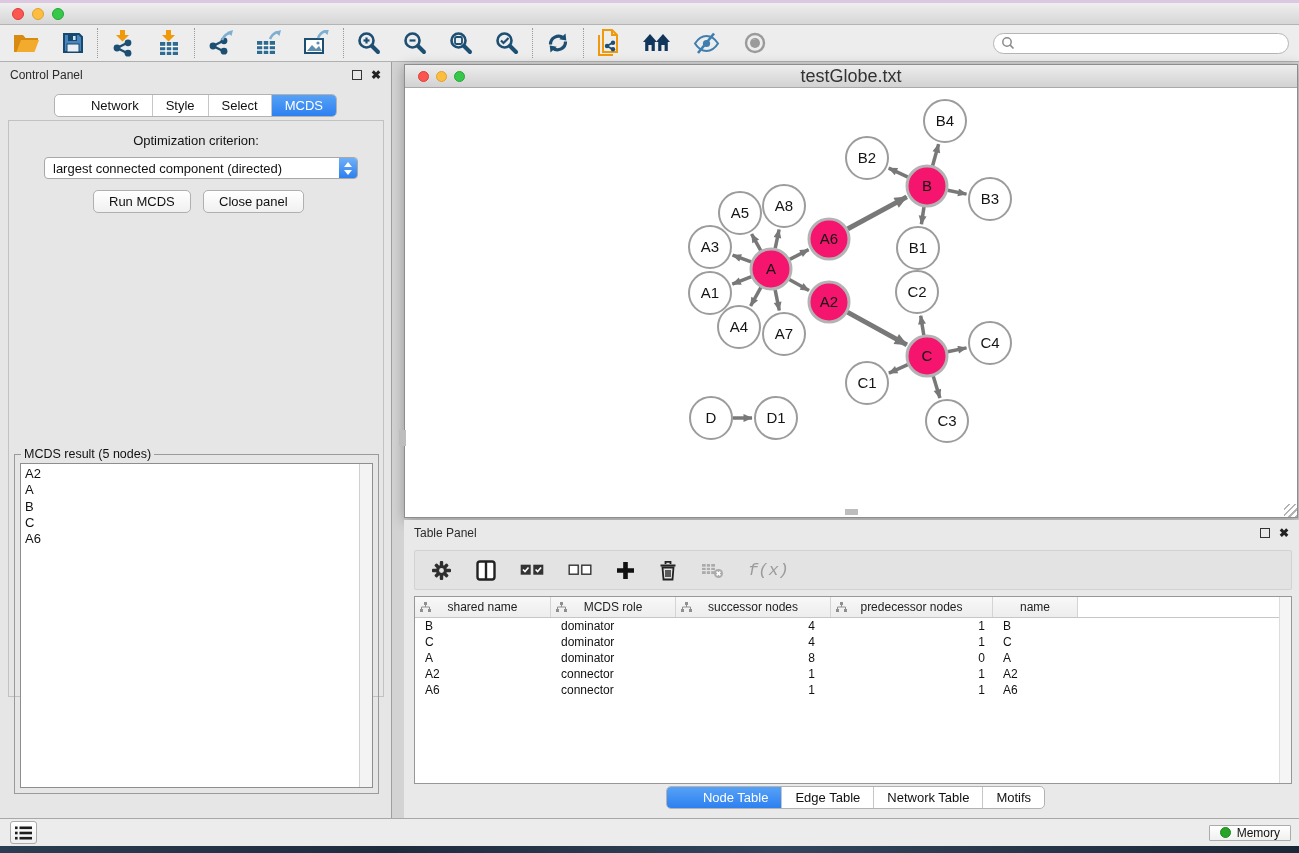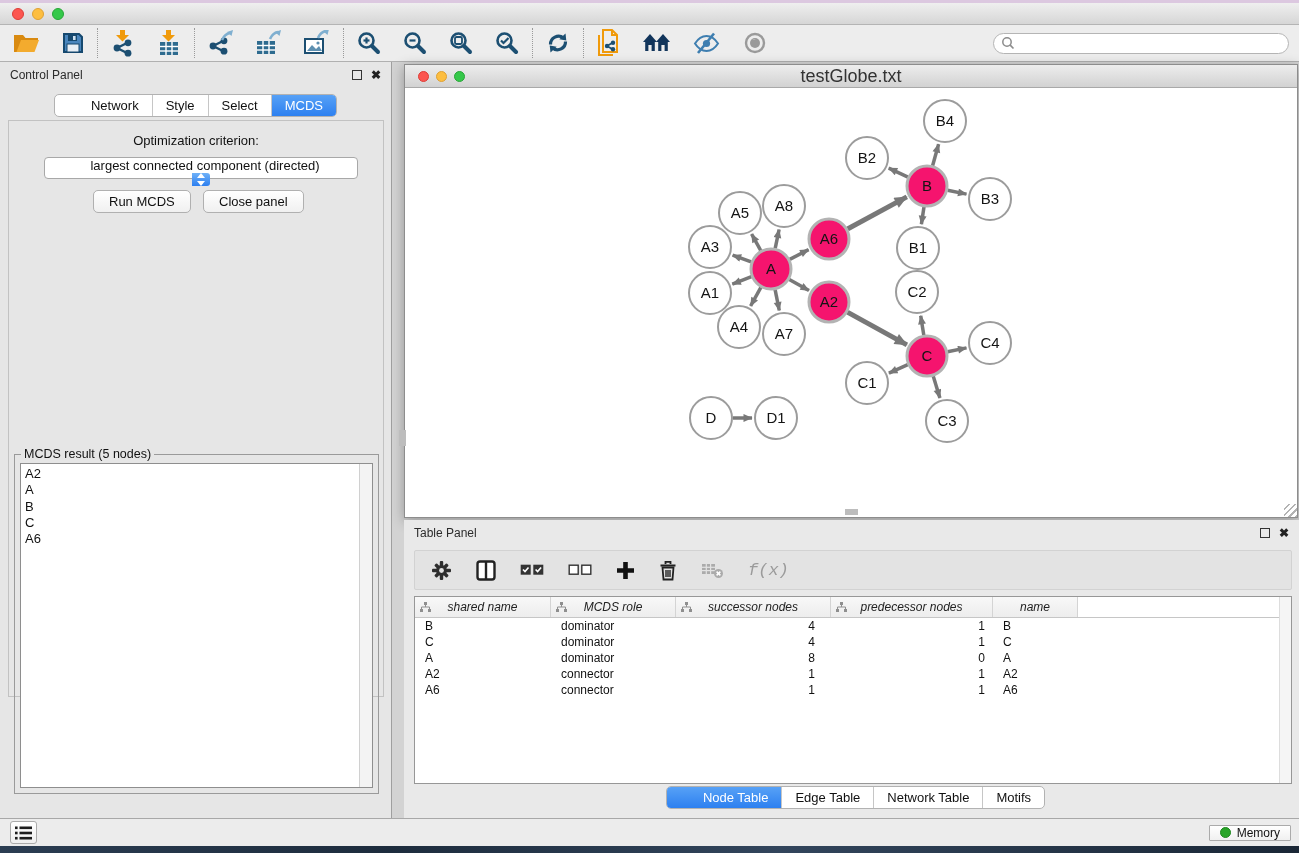--- a/index.html
+++ b/index.html
@@ -40,21 +40,21 @@
   .seg { display:inline-flex; background:#fff; border:1px solid #b2b2b2; border-radius:5px;
     overflow:hidden; font-size:13px; }
   .seg-item { padding:3px 13px; border-left:1px solid #c6c6c6; color:#111; }
   .seg-item:first-child { border-left:none;padding-left:36px; }
   .seg-item.sel { background:linear-gradient(#57a1f6,#2d80f0); color:#fff; }
   #cp-tabs-row { position:absolute; left:0; top:32px; width:100%; text-align:center; }
   #cp-inner { position:absolute; left:8px; top:58px; width:376px; height:577px;
     border:1px solid #c2c2c2; background:#e6e6e6; }
   #opt-label { position:absolute; left:0; top:12px; width:100%; text-align:center; font-size:13px; color:#111; }
   #criterion-select { position:absolute; left:35px; top:36px; width:314px; height:22px;
-    background:#fff; border:1px solid #a8a8a8; border-radius:4px; display:flex; align-items:center;flex-direction:column; }
+    background:#fff; border:1px solid #a8a8a8; border-radius:4px; display:flex; align-items:center; }
   #criterion-select .val { flex:1; font-size:13px; padding-left:8px; color:#111; white-space:nowrap; }
   .stepper { width:18px; height:100%; background:linear-gradient(#6fb1f7,#2d7ff0);
     border-radius:0 3px 3px 0; display:flex; flex-direction:column; align-items:center;
     justify-content:center; gap:3px; }
   .chev-up { width:0; height:0; border-left:4px solid transparent; border-right:4px solid transparent; border-bottom:5px solid #fff; }
   .chev-dn { width:0; height:0; border-left:4px solid transparent; border-right:4px solid transparent; border-top:5px solid #fff; }
   .btn { background:linear-gradient(#ffffff,#f0f0f0); border:1px solid #b0b0b0; border-radius:5px;
     font-size:13px; padding:3px 15px; color:#111; font-family:"Liberation Sans",sans-serif; }
   #run-btn { position:absolute; left:84px; top:69px; }
   #closepanel-btn { position:absolute; left:194px; top:69px; }
@@ -83,21 +83,21 @@
   .scroll-thumb { background:#bdbdbd; }
 
   
   #table-panel { left:404px; top:520px; width:895px; height:298px; background:#e9e9e9; }
   #tp-toolbar { position:absolute; left:10px; top:30px; width:878px; height:40px;
     background:#e3e3e3; border:1px solid #d2d2d2; border-radius:2px;
     display:flex; align-items:center; gap:24px; padding-left:16px; }
   #fx-label { font-family:Liberation Mono, monospace; font-style:italic; font-size:17px; color:#9b9b9b; }
   #node-table { position:absolute; left:10px; top:76px; width:878px; height:188px;
     background:#fff; border:1px solid #979797; overflow:hidden; }
-  #table-header { display:flex; height:21px; border-bottom:1px solid #c6c6c6;font-style:italic; }
+  #table-header { display:flex; height:21px; border-bottom:1px solid #c6c6c6; }
   .th { background:linear-gradient(#f8f8f8,#ededed); border-right:1px solid #d4d4d4;
     font-size:12px; color:#222; display:flex; align-items:center; justify-content:center;
     position:relative; flex:none; }
   .th .tree { position:absolute; left:5px; top:5px; }
   .tr { display:flex; height:16px; align-items:center; }
   .td { font-size:12px; color:#111; flex:none; }
   .c0 { width:136px; } .c1 { width:125px; } .c2 { width:155px; } .c3 { width:162px; } .c4 { width:85px; }
   .td.c0,.td.c1,.td.c4 { text-align:left; padding-left:10px; }
   .td.c2 { text-align:right; padding-right:16px; }
   .td.c3 { text-align:right; padding-right:8px; }

